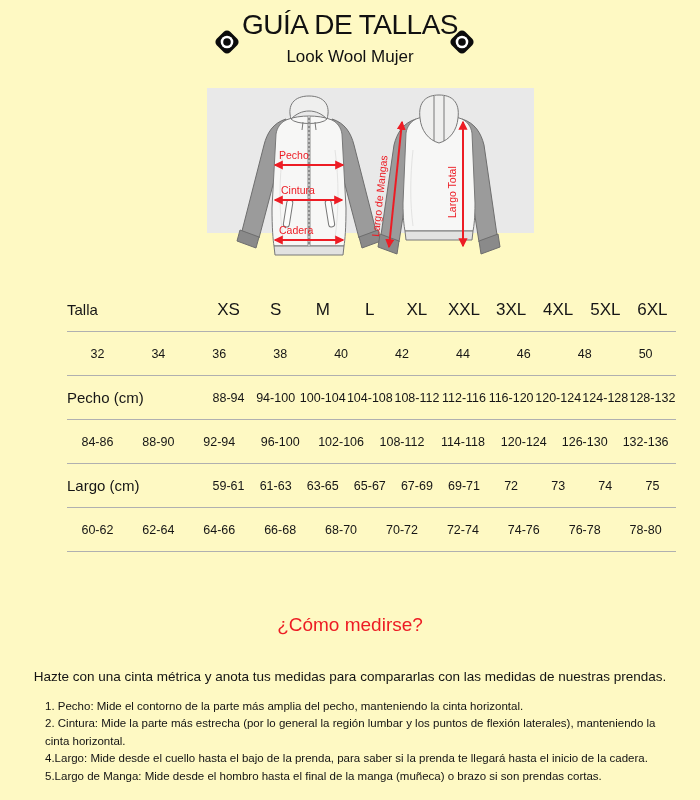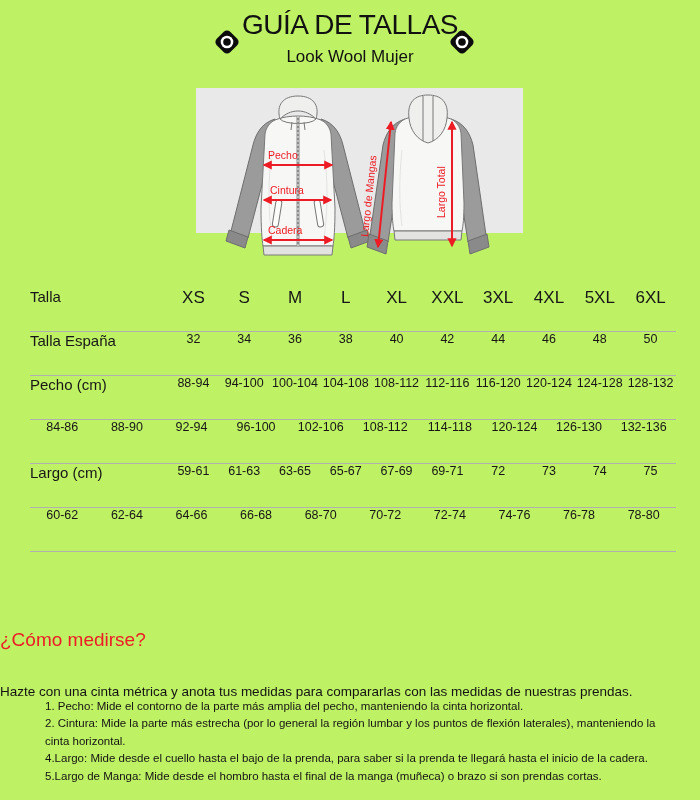--- a/index.html
+++ b/index.html
@@ -1,38 +1,38 @@
 <!DOCTYPE html>
 <html><head>
 <meta charset="utf-8">
 <style>
   html,body { margin:0; padding:0; background:#ffffff; }
   .page {
     position:relative; width:700px; height:800px; overflow:hidden;
-    font-family:"Liberation Sans", sans-serif; color:#1a1a1a; background:#bef264;text-decoration:underline;
+    font-family:"Liberation Sans", sans-serif; color:#1a1a1a; background:#fef9c3;text-decoration:underline;
   }
   
   .header { position:absolute; top:9px; left:0; width:700px; text-align:center; }
   .title { font-size:28px; letter-spacing:-0.5px; font-weight:400; color:#111; }
   .subtitle { font-size:17px; margin-top:6px; color:#111; }
   .brand-icon { position:absolute; top:27px; width:30px; height:30px; }
   .brand-icon.left { left:212px; }
   .brand-icon.right { left:447px; }
   
-  .figure { position:absolute; left:196px; top:88px; width:327px; height:145px; background:#e9e9e9; }
+  .figure { position:absolute; left:207px; top:88px; width:327px; height:145px; background:#e9e9e9; }
   .figure svg { display:block; }
   .mlabel { font-size:10.5px; fill:#ed1c24; font-family:"Liberation Sans",sans-serif; }
   
   .size-table { position:absolute; left:30px; top:288px; width:646px; }
-  .trow { display:flex; align-items:flex-start; height:43px; border-bottom:1px solid #b0b0b0; }
+  .trow { display:flex; align-items:center; height:43px; border-bottom:1px solid #b0b0b0;margin-left:37px; }
   .tlabel { width:138px; font-size:15px; color:#161616; }
   .tcell { flex:1; text-align:center; font-size:12.5px; color:#161616; }
   .trow.head .tcell { font-size:17px; }
   
-  .howto { position:absolute; top:629px; left:0; width:700px; }
+  .howto { position:absolute; top:614px; left:0; width:700px; text-align:center; }
   .howto-title { font-size:19px; color:#ed1c24; }
   .howto-intro { margin-top:30px; font-size:13.5px; line-height:21px; color:#131313; }
   .steps { position:absolute; top:698px; left:45px; right:20px; font-size:11.5px; line-height:17.4px; color:#131313; }
 </style>
 </head>
 <body>
 
 <div class="page">
 
   <div class="brand-icon left">
@@ -130,21 +130,20 @@
         <div class="tcell">M</div>
         <div class="tcell">L</div>
         <div class="tcell">XL</div>
         <div class="tcell">XXL</div>
         <div class="tcell">3XL</div>
         <div class="tcell">4XL</div>
         <div class="tcell">5XL</div>
         <div class="tcell">6XL</div>
       </div>
       <div class="trow">
-        <div class="tlabel">Talla España</div>
         <div class="tcell">32</div>
         <div class="tcell">34</div>
         <div class="tcell">36</div>
         <div class="tcell">38</div>
         <div class="tcell">40</div>
         <div class="tcell">42</div>
         <div class="tcell">44</div>
         <div class="tcell">46</div>
         <div class="tcell">48</div>
         <div class="tcell">50</div>

